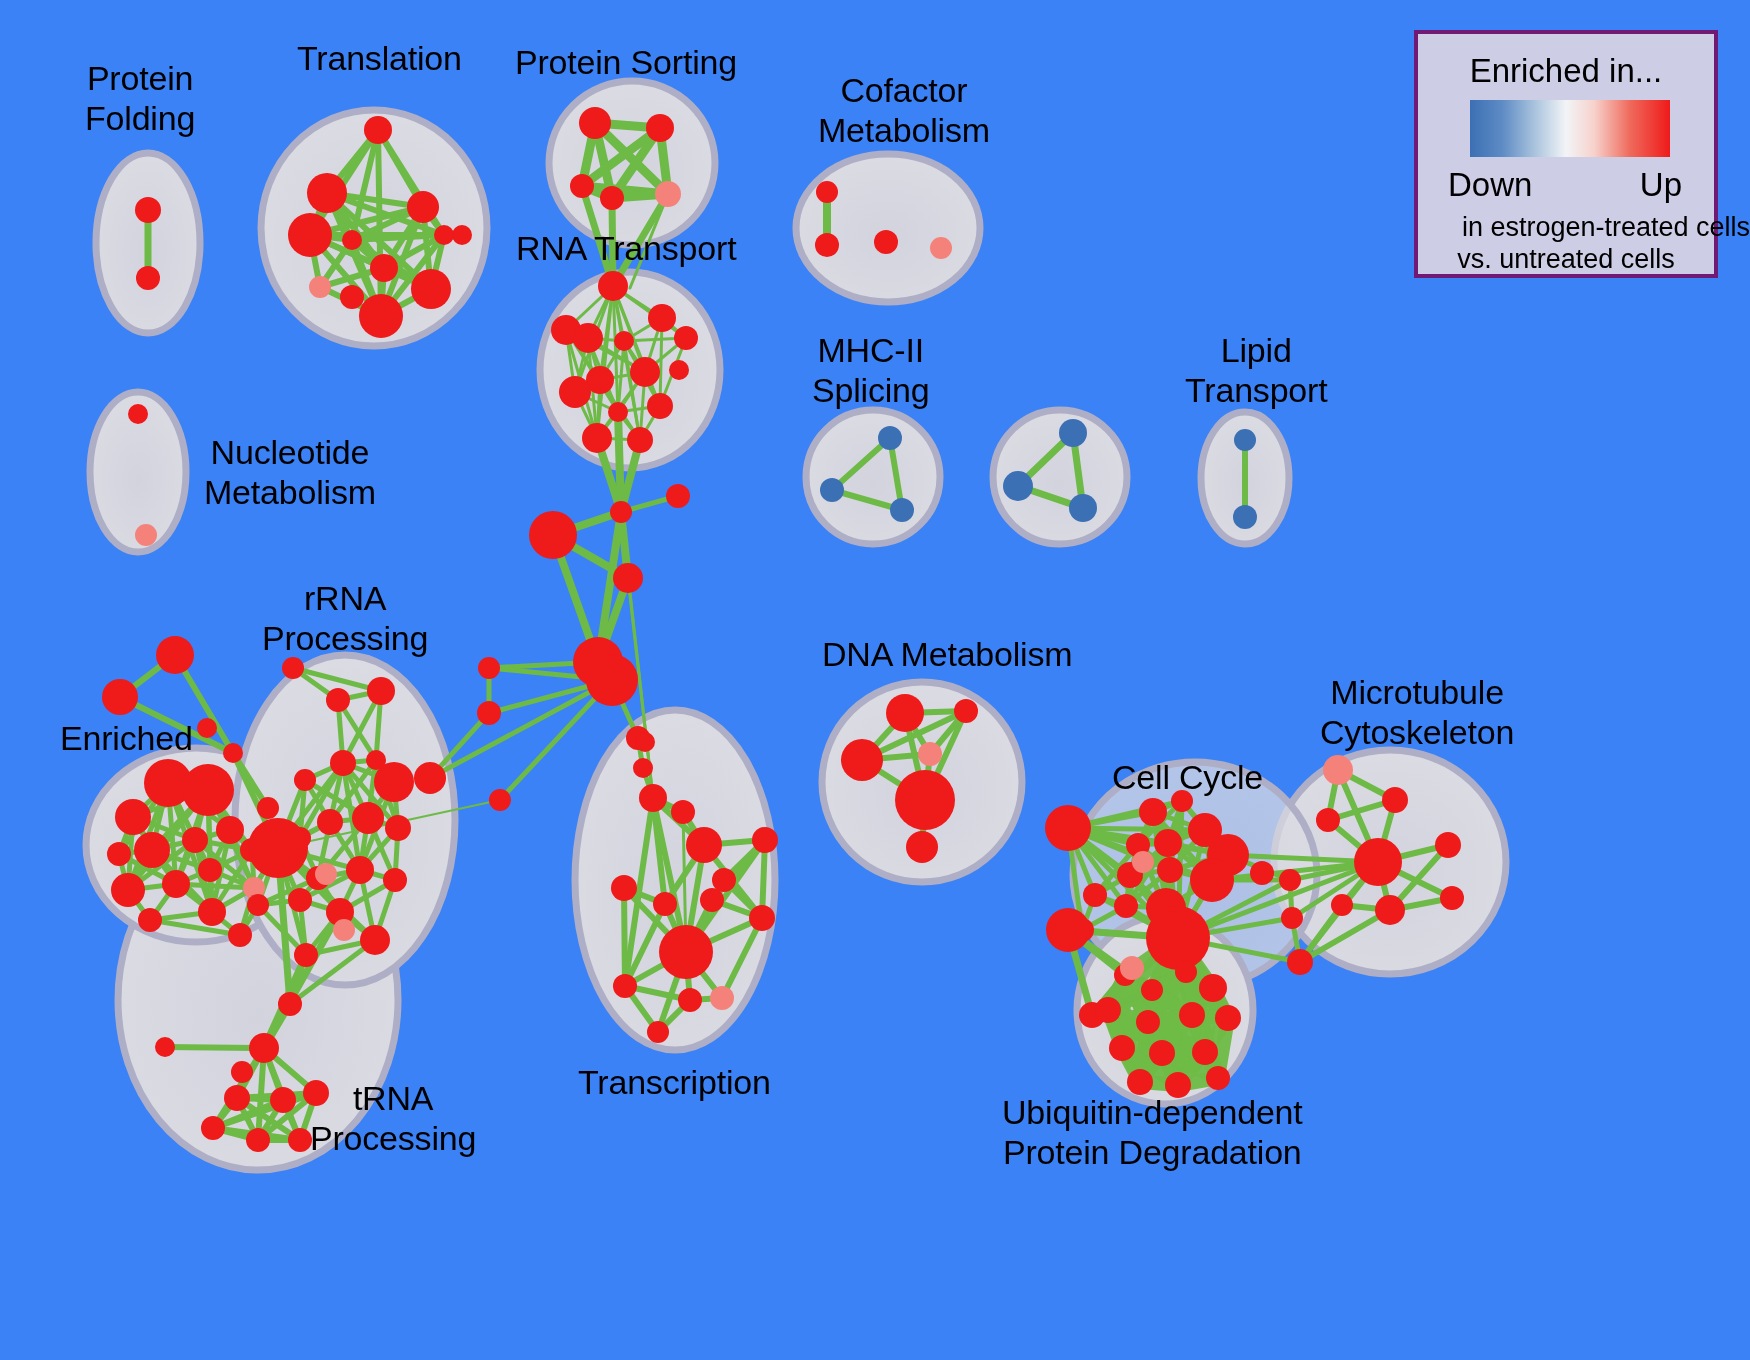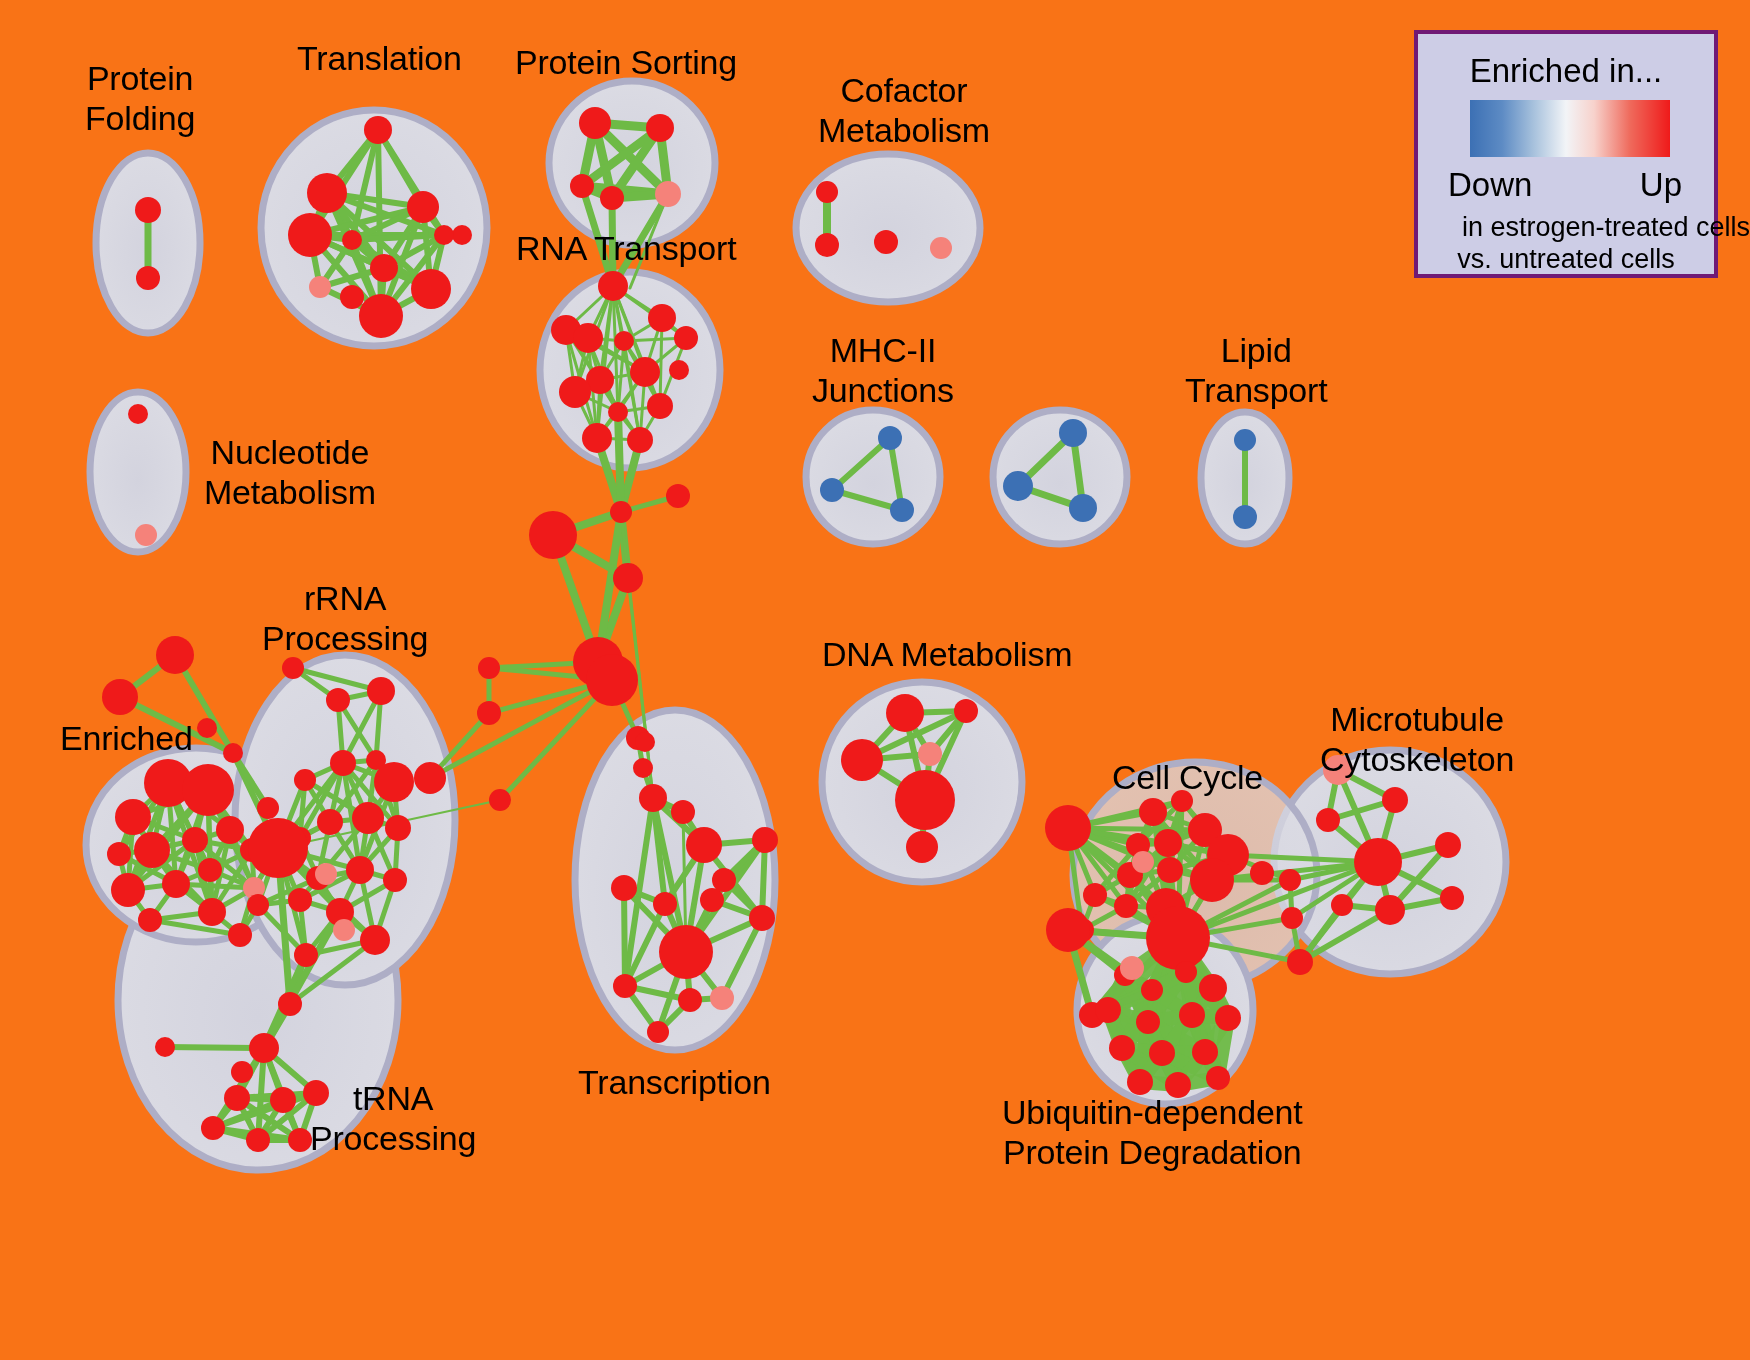--- a/index.html
+++ b/index.html
@@ -1,20 +1,20 @@
 <!DOCTYPE html>
 <html><head>
 <meta charset="utf-8">
 <title>Enrichment Map Network</title>
 <style>
   html,body{margin:0;padding:0;background:#ffffff;}
   #stage{
     position:relative;
     width:1750px;height:1360px;
-    background:#f97316;
+    background:#3b82f6;
     font-family:"Liberation Sans","DejaVu Sans",sans-serif;
     overflow:hidden;
   }
   #net{position:absolute;left:0;top:0;width:1750px;height:1360px;}
   .cl-label{
     position:absolute;
     color:#000;
     font-size:34px;
     line-height:40px;
     font-weight:400;
@@ -914,32 +914,32 @@
   <div class="cl-label" style="left:85px;top:58px;">Protein
 Folding</div>
   <div class="cl-label" style="left:297px;top:38px;">Translation</div>
   <div class="cl-label" style="left:515px;top:42px;">Protein Sorting</div>
   <div class="cl-label" style="left:818px;top:70px;">Cofactor
 Metabolism</div>
   <div class="cl-label" style="left:516px;top:228px;">RNA Transport</div>
   <div class="cl-label" style="left:204px;top:432px;">Nucleotide
 Metabolism</div>
   <div class="cl-label" style="left:812px;top:330px;">MHC-II
-Junctions</div>
+Splicing</div>
   <div class="cl-label" style="left:1185px;top:330px;">Lipid
 Transport</div>
   <div class="cl-label" style="left:262px;top:578px;">rRNA
 Processing</div>
   <div class="cl-label" style="left:60px;top:718px;">Enriched</div>
   <div class="cl-label" style="left:310px;top:1078px;">tRNA
 Processing</div>
   <div class="cl-label" style="left:578px;top:1062px;">Transcription</div>
   <div class="cl-label" style="left:822px;top:634px;">DNA Metabolism</div>
   <div class="cl-label" style="left:1112px;top:757px;">Cell Cycle</div>
-  <div class="cl-label" style="left:1320px;top:672px;margin-top:27px;">Microtubule
+  <div class="cl-label" style="left:1320px;top:672px;">Microtubule
 Cytoskeleton</div>
   <div class="cl-label" style="left:1002px;top:1092px;">Ubiquitin-dependent
 Protein Degradation</div>
 
   <div id="legend">
     <div class="lg-title">Enriched in...</div>
     <div class="lg-bar"></div>
     <div class="lg-down">Down</div>
     <div class="lg-up">Up</div>
     <div class="lg-sub1">in estrogen-treated cells</div>

